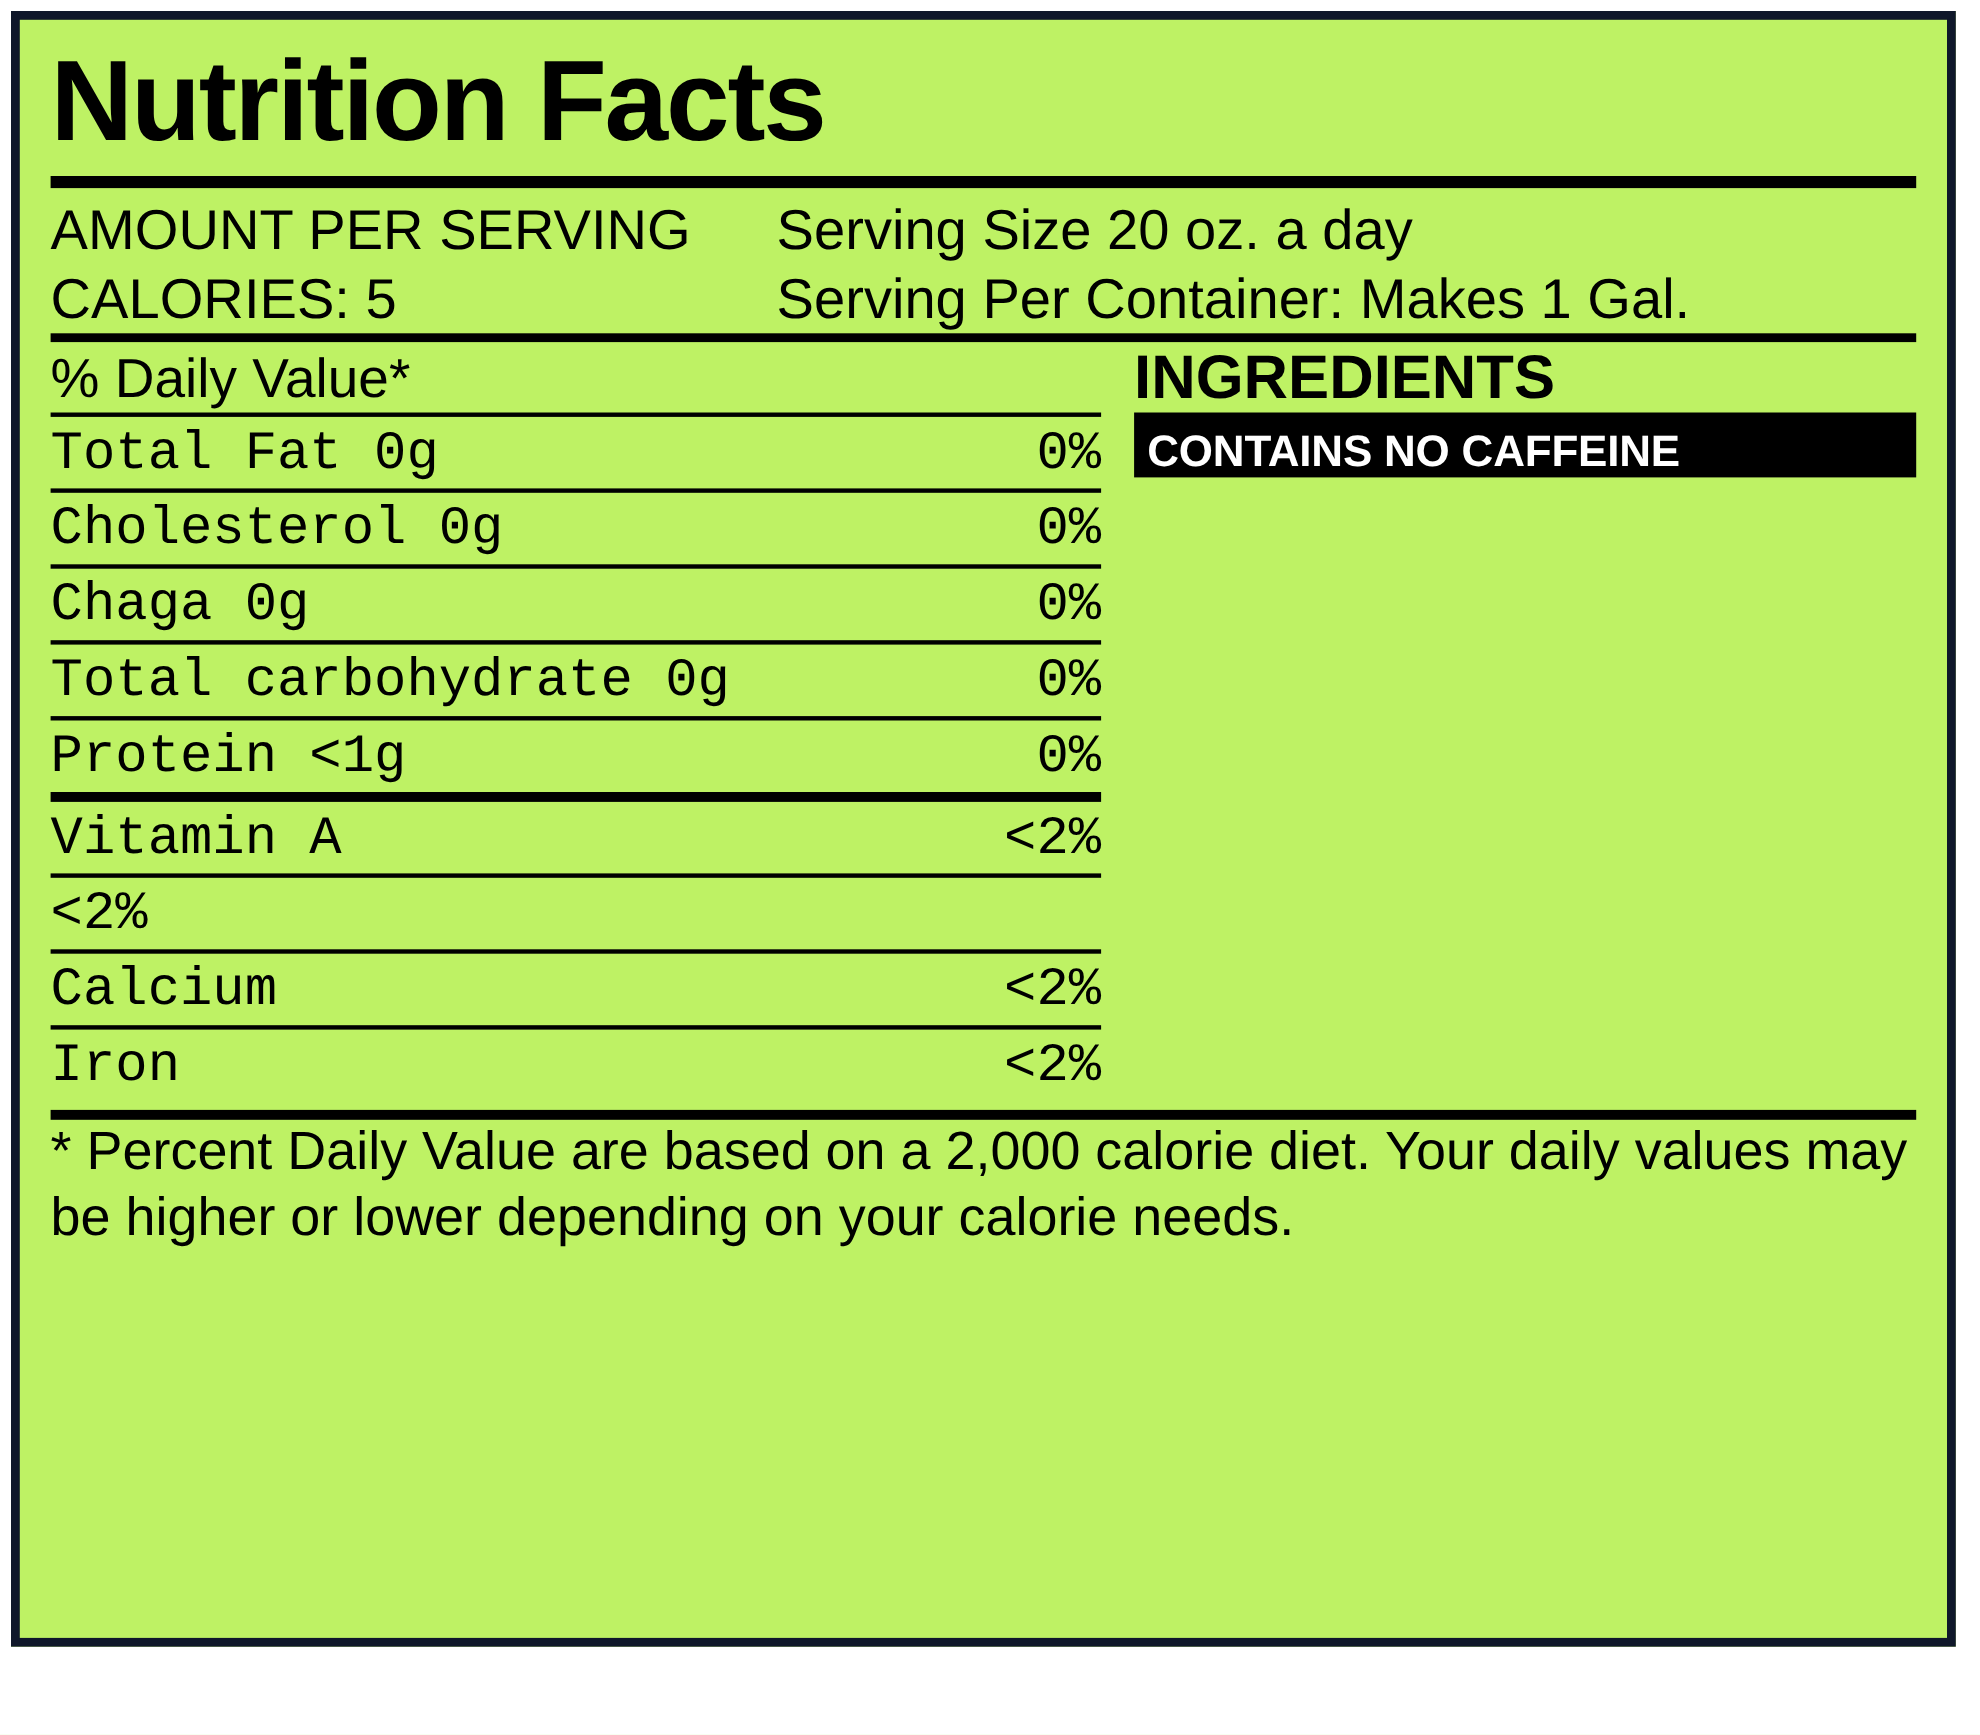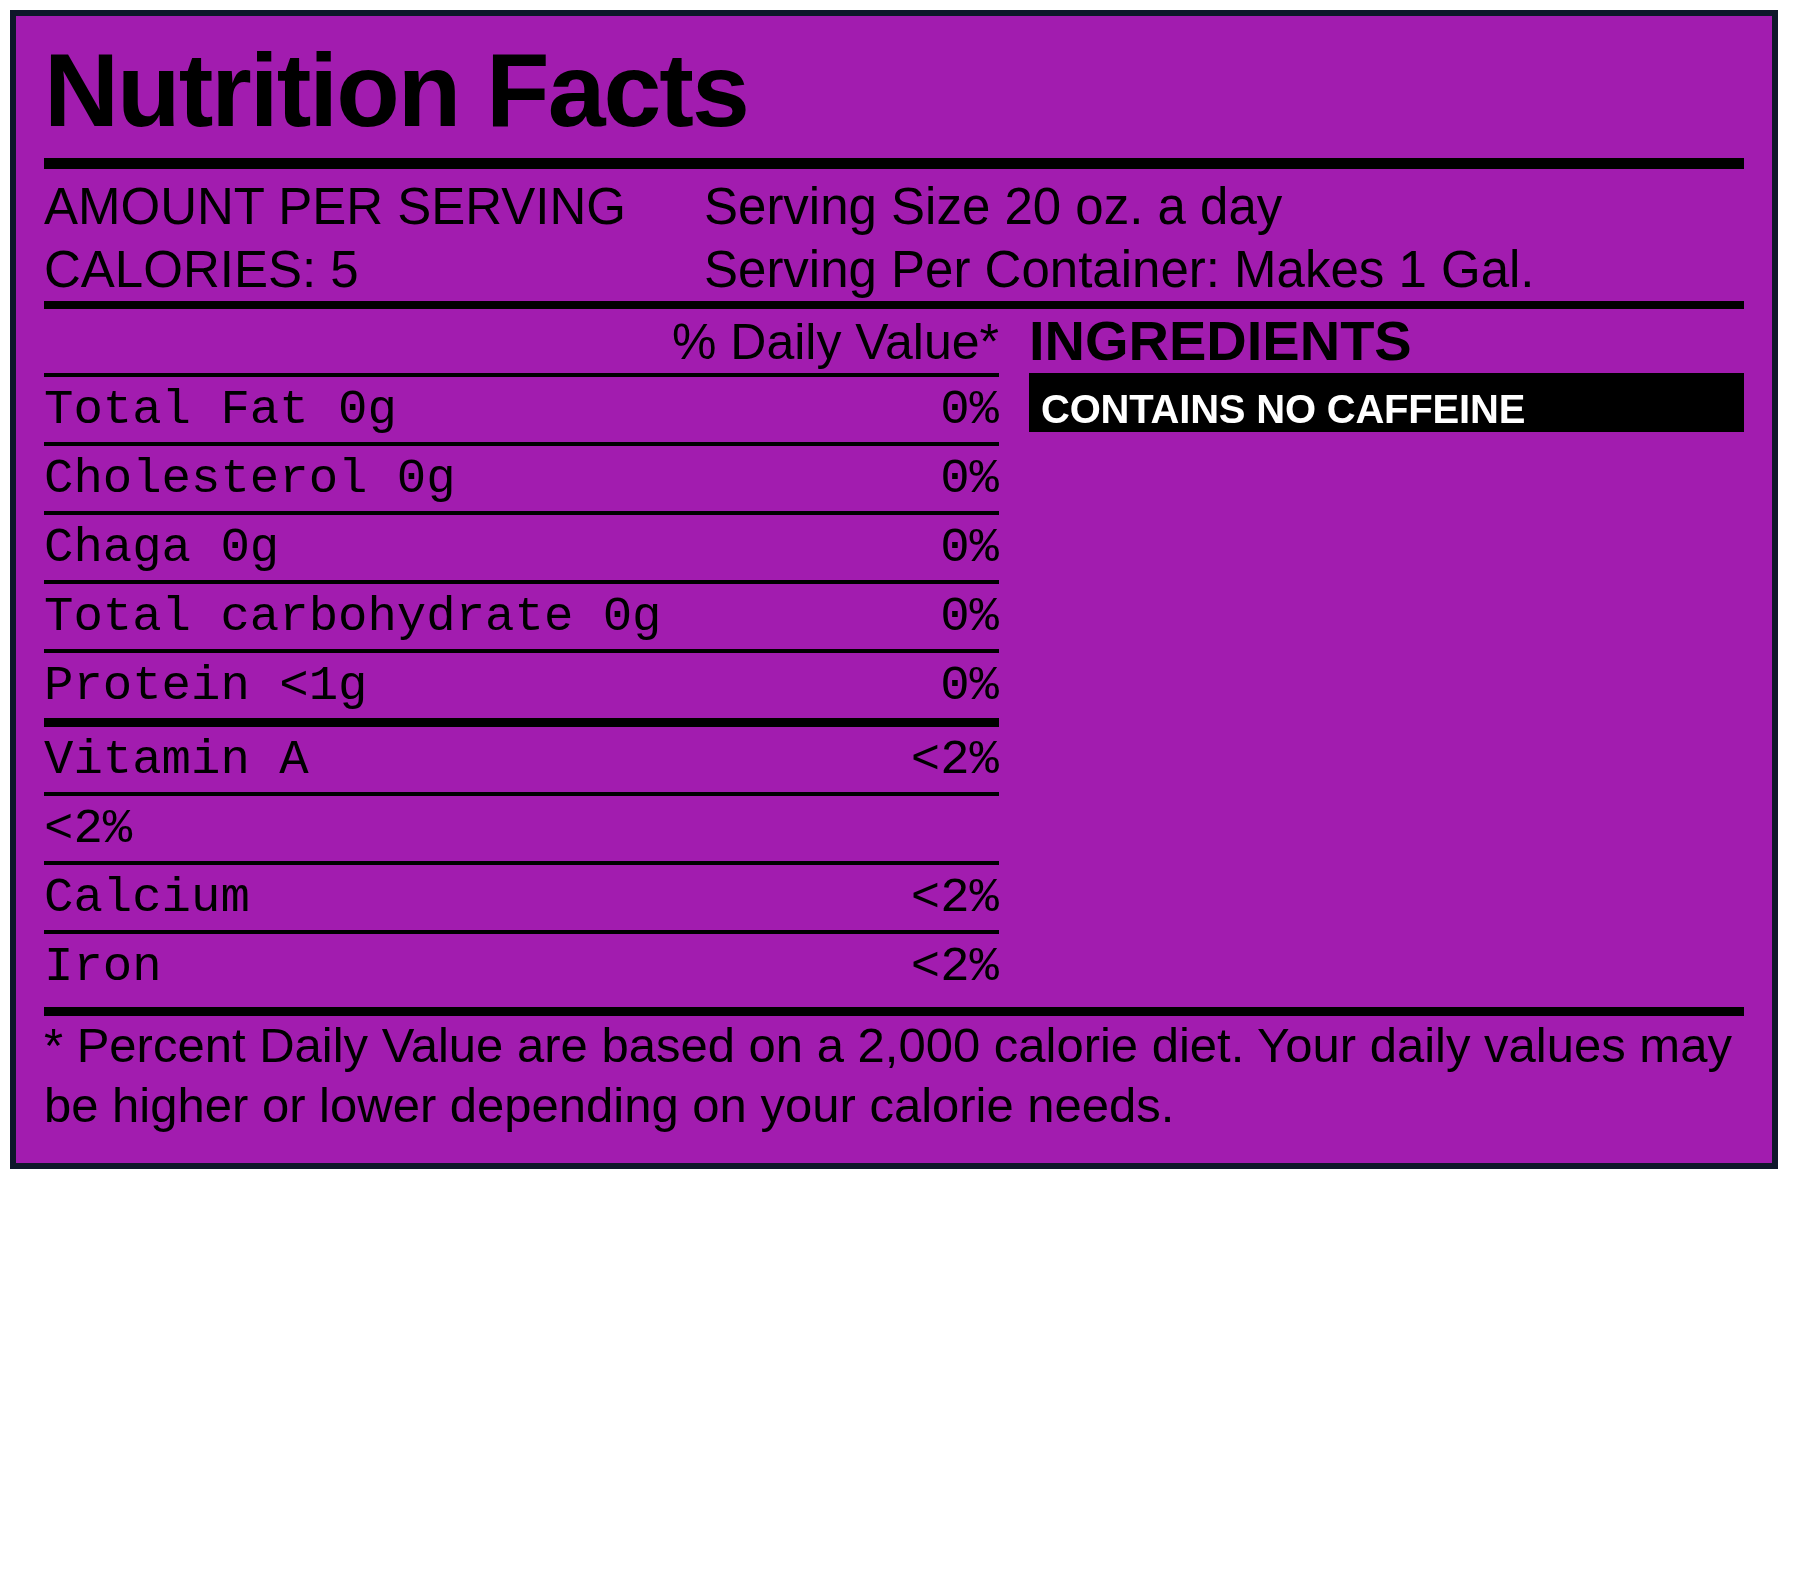--- a/index.html
+++ b/index.html
@@ -13,24 +13,24 @@
     font-family: "Liberation Sans", sans-serif;
     color: #000000;
     -webkit-font-smoothing: antialiased;
   }
 
   .label {
     position: absolute;
     left: 10px;
     top: 10px;
     width: 1768px;
-    height: 1159px;
-    border: 6px solid #0f172a;
+    height: 1487px;
+    border: 8px solid #0f172a;
     box-sizing: border-box;
-    background: #a21caf;
+    background: #bef264;
     padding: 0 28px;
     box-sizing: border-box;
   }
 
   .inner {
     position: relative;
     width: 100%;
     height: 100%;
   }
 
@@ -83,21 +83,20 @@
     width: 955px;
     flex: 0 0 955px;
   }
   .col-right {
     flex: 1 1 auto;
     padding-left: 30px;
     box-sizing: border-box;
   }
 
   .dv-header {
-    text-align: right;
     font-size: 50px;
     padding: 4px 0 2px 0;
     white-space: nowrap;
   }
 
   .nut-row {
     display: flex;
     justify-content: space-between;
     align-items: baseline;
     font-size: 49px;

